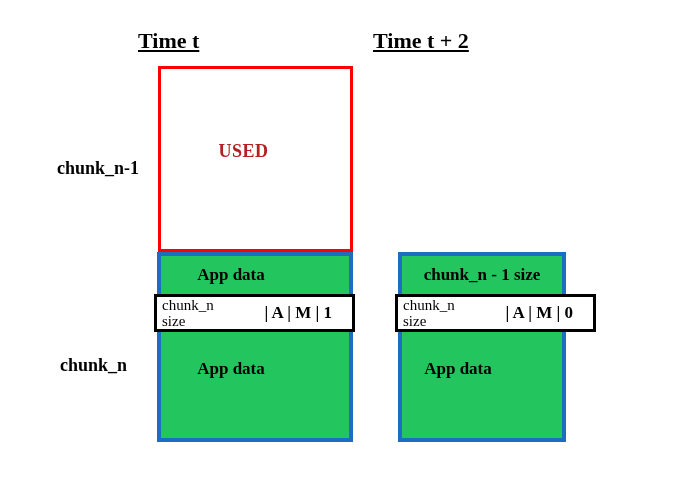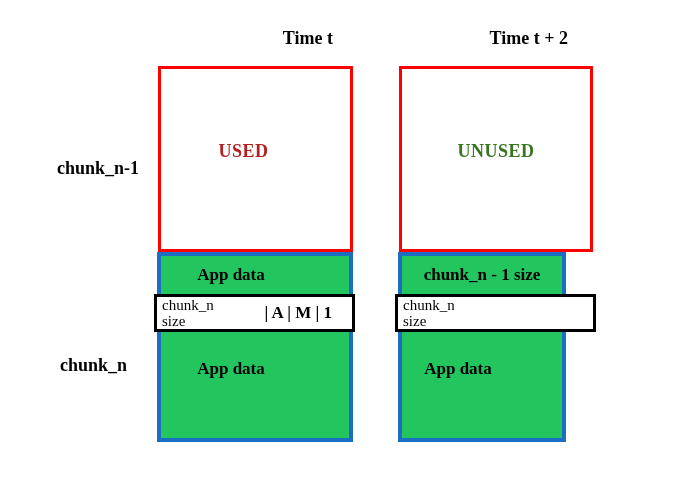--- a/index.html
+++ b/index.html
@@ -13,23 +13,24 @@
     height: 491px;
     background: #ffffff;
     font-family: "Liberation Serif", "DejaVu Serif", serif;
     color: #000000;
     overflow: hidden;
   }
   .title {
     position: absolute;
     top: 28px;
     font-weight: bold;
-    font-size: 18px;
-    text-align: right;
+    font-size: 22px;
+    text-align: left;
     white-space: nowrap;
+    text-decoration: underline;
   }
   #title-left  { left: 138px; width: 195px; }
   #title-right { left: 373px; width: 195px; }
 
   .row-label {
     position: absolute;
     font-weight: bold;
     font-size: 18px;
     white-space: nowrap;
     margin-top: 20px;
@@ -135,40 +136,38 @@
   <div class="title" id="title-left">Time t</div>
   <div class="title" id="title-right">Time t + 2</div>
 
   <div class="row-label" id="row-label-top">chunk_n-1</div>
   <div class="row-label" id="row-label-bottom">chunk_n</div>
 
   <div class="red-box" id="red-left">
     <div class="state-label state-used nudge-sm">USED</div>
   </div>
 
-  <div class="red-box" id="red-right">
-    <div class="state-label state-unused">UNUSED</div>
-  </div>
 
   <div class="blue-box" id="blue-left">
     <div class="top-cell nudge">App data</div>
     <div class="black-box">
       <div class="size-label">
         <div>chunk_n</div>
         <div>size</div>
       </div>
       <div class="flags">| A | M | 1</div>
     </div>
     <div class="bottom-cell nudge">App data</div>
   </div>
 
   <div class="blue-box" id="blue-right">
     <div class="top-cell">chunk_n - 1 size</div>
     <div class="black-box">
       <div class="size-label">
         <div>chunk_n</div>
         <div>size</div>
       </div>
+      <div class="flags">| A | M | 0</div>
     </div>
     <div class="bottom-cell nudge">App data</div>
   </div>
 
 </div>
 
 </body></html>

